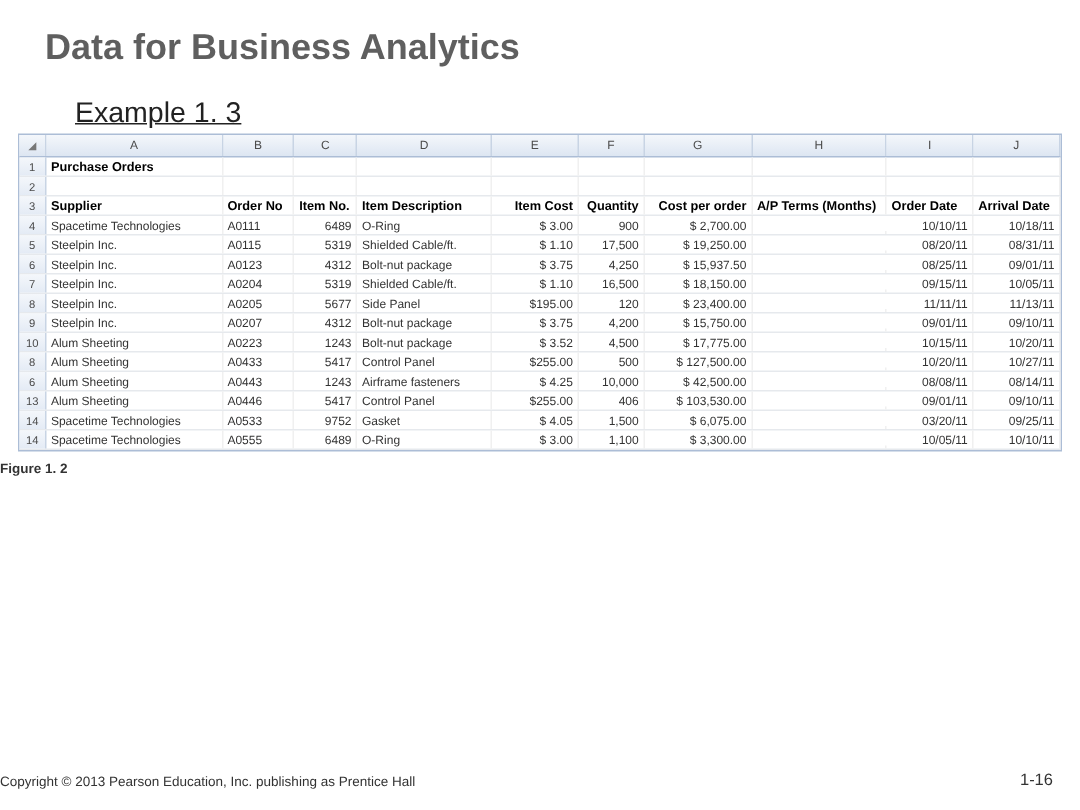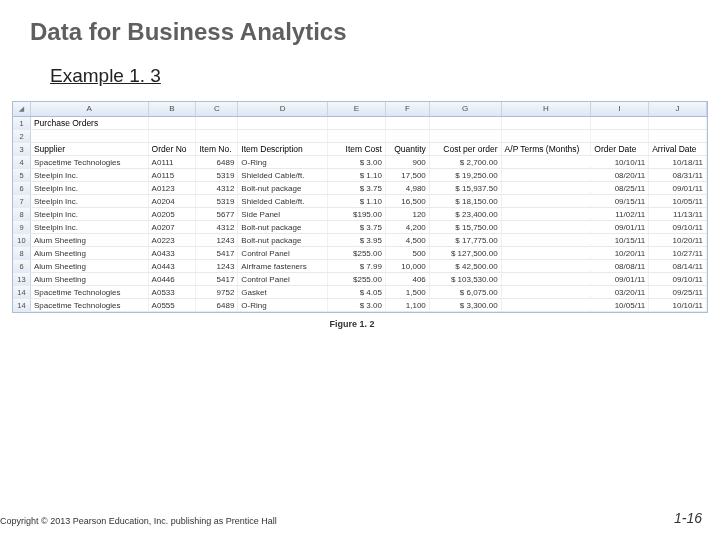--- a/index.html
+++ b/index.html
@@ -19,21 +19,20 @@
   }
   .title {
     font-size: 24px;
     font-weight: bold;
     color: #5f5f5f;
     padding-left: 30px;
     margin-bottom: 18px;
   }
   .subtitle-block {
     padding-left: 50px;
-    margin-bottom: 12px;
   }
   .subtitle-line {
     font-size: 19px;
     color: #222;
     text-decoration: underline;
     line-height: 1.3;
   }
   .spreadsheet {
     margin: 0 12px;
     border: 1px solid #acbdd6;
@@ -80,56 +79,55 @@
   }
   .ss-cell {
     border-right: 1px solid #f0f0f0;
     line-height: 13px;
     padding: 0 3px;
     white-space: nowrap;
     overflow: hidden;
     font-size: 8px;
     color: #333;
   }
-  .ss-cell.head { font-weight: normal; color: #000; font-size:8.5px; }
+  .ss-cell.head { font-weight: bold; color: #000; font-size:8.5px; }
   .ss-cell.alr { text-align: right; }
   .ss-cell.alc { text-align: left; margin-top: 10px; }
   .w-a { width: 118px; }
   .w-b { width: 48px; }
   .w-c { width: 42px; }
   .w-d { width: 90px; }
   .w-e { width: 58px; }
   .w-f { width: 44px; }
   .w-g { width: 72px; }
   .w-h { width: 90px; }
   .w-i { width: 58px; }
   .w-j { width: 58px; }
   .figure-caption {
-    text-align: center;
+    text-align: left;
     font-size: 9px;
     font-weight: bold;
     color: #333;
     padding-right: 16px;
     margin-top: 6px;
   }
   .copyright {
     position: absolute;
     bottom: 14px;
     left: 0; right: 0;
     text-align: left;
     font-size: 9px;
     color: #333;
   }
   .page-num {
     position: absolute;
     bottom: 14px;
     right: 18px;
-    font-size: 14px;
-    color: #333;
-    font-style: italic;
+    font-size: 11px;
+    color: #333;
   }
 </style>
 </head>
 <body>
 
 <div class="slide">
   <div class="title">Data for Business Analytics</div>
 
   <div class="subtitle-block">
     <div class="subtitle-line">Example 1. 3</div>
@@ -216,21 +214,21 @@
             <div class="ss-cell w-i alr">08/20/11</div>
             <div class="ss-cell w-j alr">08/31/11</div>
           </div>
           <div class="ss-row">
             <div class="ss-rownum">6</div>
             <div class="ss-cell w-a">Steelpin Inc.</div>
             <div class="ss-cell w-b">A0123</div>
             <div class="ss-cell w-c alr">4312</div>
             <div class="ss-cell w-d">Bolt-nut package</div>
             <div class="ss-cell w-e alr">$ 3.75</div>
-            <div class="ss-cell w-f alr">4,980</div>
+            <div class="ss-cell w-f alr">4,250</div>
             <div class="ss-cell w-g alr">$ 15,937.50</div>
             <div class="ss-cell w-h alc">30</div>
             <div class="ss-cell w-i alr">08/25/11</div>
             <div class="ss-cell w-j alr">09/01/11</div>
           </div>
           <div class="ss-row">
             <div class="ss-rownum">7</div>
             <div class="ss-cell w-a">Steelpin Inc.</div>
             <div class="ss-cell w-b">A0204</div>
             <div class="ss-cell w-c alr">5319</div>
@@ -245,21 +243,21 @@
           <div class="ss-row">
             <div class="ss-rownum">8</div>
             <div class="ss-cell w-a">Steelpin Inc.</div>
             <div class="ss-cell w-b">A0205</div>
             <div class="ss-cell w-c alr">5677</div>
             <div class="ss-cell w-d">Side Panel</div>
             <div class="ss-cell w-e alr">$195.00</div>
             <div class="ss-cell w-f alr">120</div>
             <div class="ss-cell w-g alr">$ 23,400.00</div>
             <div class="ss-cell w-h alc">30</div>
-            <div class="ss-cell w-i alr">11/02/11</div>
+            <div class="ss-cell w-i alr">11/11/11</div>
             <div class="ss-cell w-j alr">11/13/11</div>
           </div>
           <div class="ss-row">
             <div class="ss-rownum">9</div>
             <div class="ss-cell w-a">Steelpin Inc.</div>
             <div class="ss-cell w-b">A0207</div>
             <div class="ss-cell w-c alr">4312</div>
             <div class="ss-cell w-d">Bolt-nut package</div>
             <div class="ss-cell w-e alr">$ 3.75</div>
             <div class="ss-cell w-f alr">4,200</div>
@@ -267,21 +265,21 @@
             <div class="ss-cell w-h alc">30</div>
             <div class="ss-cell w-i alr">09/01/11</div>
             <div class="ss-cell w-j alr">09/10/11</div>
           </div>
           <div class="ss-row">
             <div class="ss-rownum">10</div>
             <div class="ss-cell w-a">Alum Sheeting</div>
             <div class="ss-cell w-b">A0223</div>
             <div class="ss-cell w-c alr">1243</div>
             <div class="ss-cell w-d">Bolt-nut package</div>
-            <div class="ss-cell w-e alr">$ 3.95</div>
+            <div class="ss-cell w-e alr">$ 3.52</div>
             <div class="ss-cell w-f alr">4,500</div>
             <div class="ss-cell w-g alr">$ 17,775.00</div>
             <div class="ss-cell w-h alc">30</div>
             <div class="ss-cell w-i alr">10/15/11</div>
             <div class="ss-cell w-j alr">10/20/11</div>
           </div>
           <div class="ss-row">
             <div class="ss-rownum">8</div>
             <div class="ss-cell w-a">Alum Sheeting</div>
             <div class="ss-cell w-b">A0433</div>
@@ -293,21 +291,21 @@
             <div class="ss-cell w-h alc">30</div>
             <div class="ss-cell w-i alr">10/20/11</div>
             <div class="ss-cell w-j alr">10/27/11</div>
           </div>
           <div class="ss-row">
             <div class="ss-rownum">6</div>
             <div class="ss-cell w-a">Alum Sheeting</div>
             <div class="ss-cell w-b">A0443</div>
             <div class="ss-cell w-c alr">1243</div>
             <div class="ss-cell w-d">Airframe fasteners</div>
-            <div class="ss-cell w-e alr">$ 7.99</div>
+            <div class="ss-cell w-e alr">$ 4.25</div>
             <div class="ss-cell w-f alr">10,000</div>
             <div class="ss-cell w-g alr">$ 42,500.00</div>
             <div class="ss-cell w-h alc">30</div>
             <div class="ss-cell w-i alr">08/08/11</div>
             <div class="ss-cell w-j alr">08/14/11</div>
           </div>
           <div class="ss-row">
             <div class="ss-rownum">13</div>
             <div class="ss-cell w-a">Alum Sheeting</div>
             <div class="ss-cell w-b">A0446</div>

